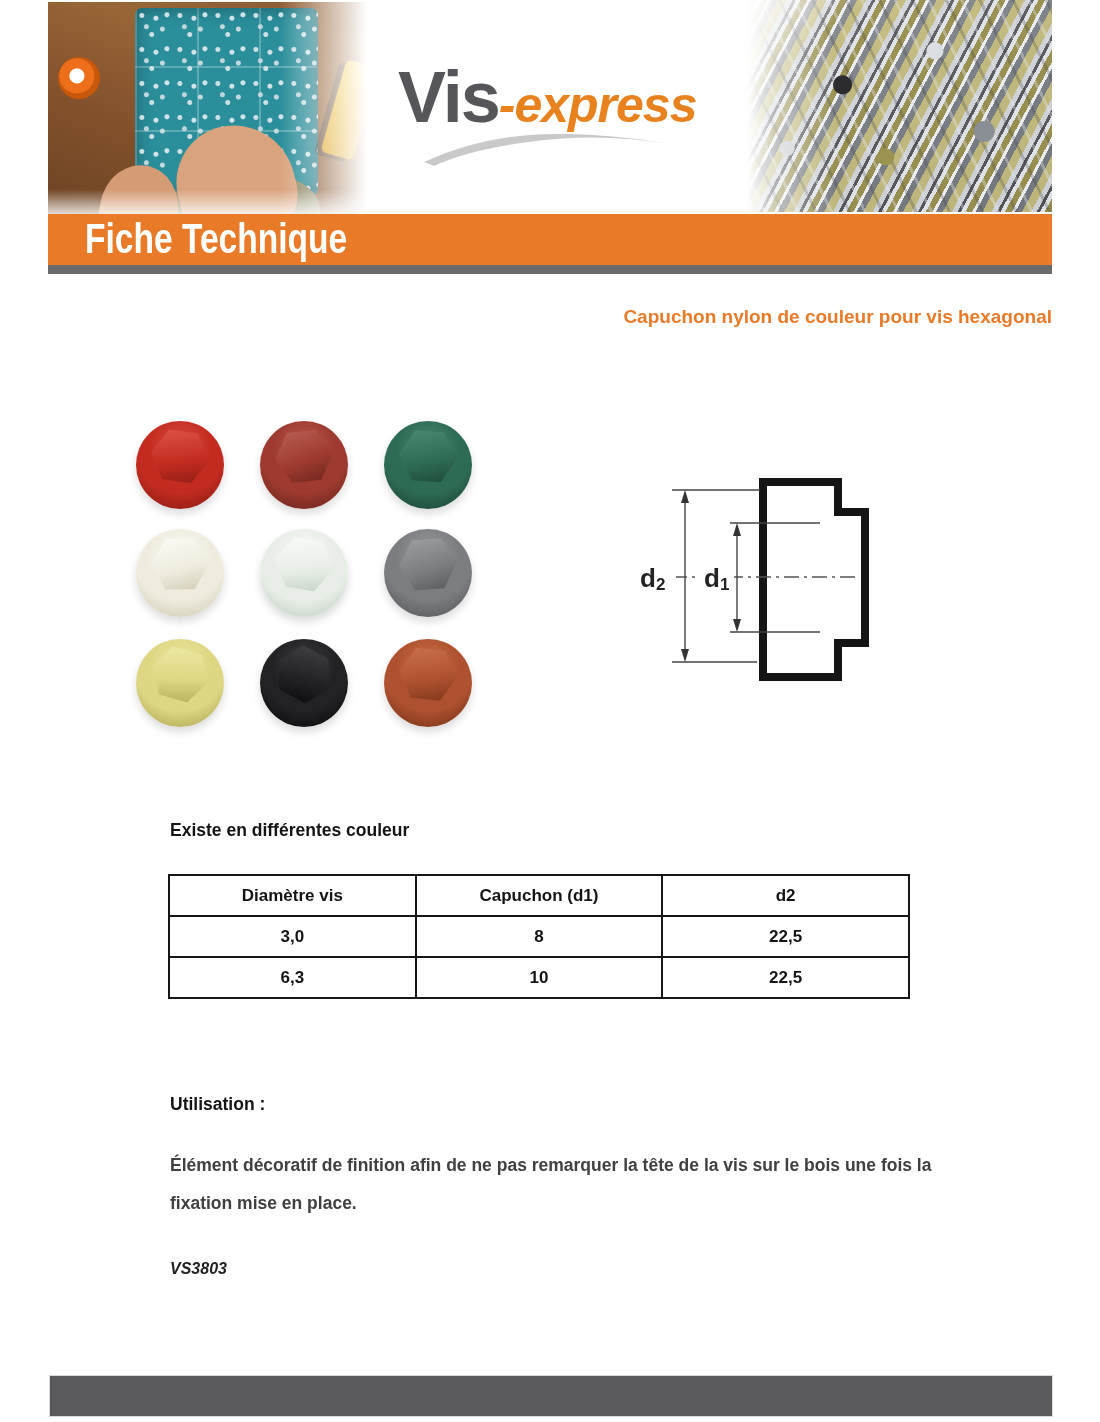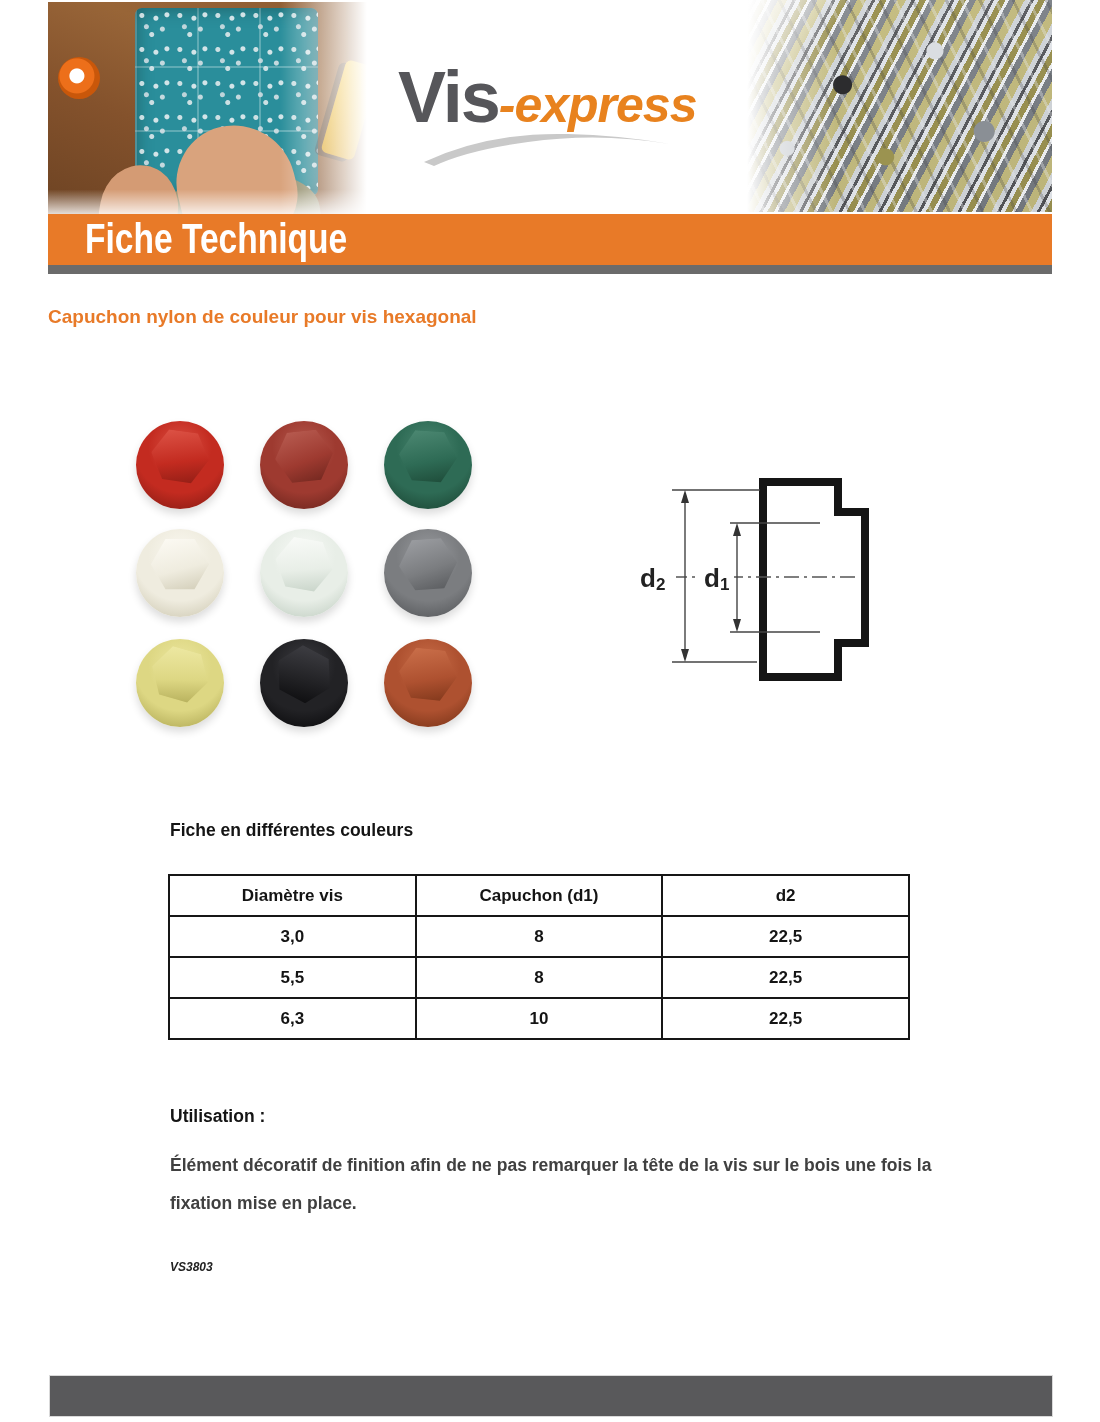--- a/index.html
+++ b/index.html
@@ -74,21 +74,21 @@
 
   
   .banner { position:absolute; left:48px; top:214px; width:1004px; height:51px;
     background:var(--accent,#e87a28); text-align:left; overflow:hidden; }
   .banner-text { display:inline-block; font-size:43px; line-height:49px; font-weight:700; color:#ffffff;
     transform:scaleX(.78); transform-origin:center; letter-spacing:0px; }
   .banner-underline { position:absolute; left:48px; top:265px; width:1004px; height:9px;
     background:var(--underline,#6b6b6b); }
 
   
-  .doc-title { position:absolute; left:48px; top:306px; width:1004px; text-align:left;
+  .doc-title { position:absolute; left:48px; top:306px; width:1004px; text-align:right;
     font-size:19px; font-weight:700; color:var(--accent,#e87a28); }
 
   
   .caps { position:absolute; left:136px; top:421px; width:340px; height:310px; }
   .cap { position:absolute; width:88px; height:88px; border-radius:50%;
     background:radial-gradient(circle at 50% 30%, var(--light,#ddd) 0%, var(--base,#bbb) 42%, var(--base,#bbb) 60%, var(--dark,#888) 92%);
     box-shadow:0 5px 9px rgba(0,0,0,.14); }
   .cap .hex { position:absolute; left:17%; top:9%; width:66%; height:62%;
     clip-path:polygon(25% 4%, 75% 4%, 100% 50%, 75% 96%, 25% 96%, 0% 50%);
     background:linear-gradient(165deg, var(--light,#ddd) 8%, var(--base,#bbb) 58%, var(--dark,#888) 100%); }
@@ -105,24 +105,24 @@
   
   .diagram { position:absolute; left:620px; top:450px; }
   .diagram text { font-family:"Liberation Sans", sans-serif; font-weight:700; fill:#222; }
 
   
   .colors-note { position:absolute; left:170px; top:820px; font-size:17.5px; font-weight:700; color:#141414; }
   .dim-table { position:absolute; left:168px; top:874px; width:742px;
     border-collapse:collapse; table-layout:fixed; }
   .dim-table th, .dim-table td { border:2px solid #161616; text-align:center;
     font-size:17px; font-weight:700; color:#141414; height:41px; padding:0; }
-  .usage-title { position:absolute; left:170px; top:1094px; font-size:17.5px; font-weight:700; color:#141414;margin-top:12px; }
+  .usage-title { position:absolute; left:170px; top:1094px; font-size:17.5px; font-weight:700; color:#141414; }
   .usage-body { position:absolute; left:170px; top:1146px; width:772px;
     font-size:17.5px; font-weight:700; color:#404040; line-height:38px; }
-  .ref { position:absolute; left:170px; top:1260px; font-size:12px; font-weight:700; font-style:italic; color:#222; }
+  .ref { position:absolute; left:170px; top:1260px; font-size:16px; font-weight:700; font-style:italic; color:#222; }
 
   
   .footer-bar { position:absolute; left:50px; top:1376px; width:1002px; height:40px;
     background:var(--footer,#59595b); outline:1px solid #d9d9d9; }
 </style>
 </head>
 <body>
 
 <div class="page" style="--accent: #e87a28; --accent2: #e8821e; --logo-gray: #56565a; --underline: #6b6b6b; --footer: #59595b;">
 
@@ -207,42 +207,37 @@
     <line x1="117" y1="77" x2="117" y2="178" stroke="#444" stroke-width="1.4"></line>
     <polygon points="117,73 113,86 121,86" fill="#333"></polygon>
     <polygon points="117,182 113,169 121,169" fill="#333"></polygon>
 
     <rect x="16" y="111" width="40" height="32" fill="#ffffff"></rect>
     <text x="20" y="137" font-size="26"><tspan>d</tspan><tspan font-size="17" dy="3">2</tspan></text>
     <rect x="80" y="111" width="34" height="32" fill="#ffffff"></rect>
     <text x="84" y="137" font-size="26"><tspan>d</tspan><tspan font-size="17" dy="3">1</tspan></text>
   </svg>
 
-  <p class="colors-note">Fiche en différentes couleurs</p>
+  <p class="colors-note">Existe en différentes couleur</p>
 
   <table class="dim-table">
     <thead>
       <tr>
         <th>Diamètre vis</th>
         <th>Capuchon (d1)</th>
         <th>d2</th>
       </tr>
     </thead>
     <tbody>
       <tr>
         <td>3,0</td>
         <td>8</td>
         <td>22,5</td>
       </tr>
       <tr>
-        <td>5,5</td>
-        <td>8</td>
-        <td>22,5</td>
-      </tr>
-      <tr>
         <td>6,3</td>
         <td>10</td>
         <td>22,5</td>
       </tr>
     </tbody>
   </table>
 
   <p class="usage-title">Utilisation :</p>
   <p class="usage-body">Élément décoratif de finition afin de ne pas remarquer la tête de la vis sur le bois une fois la fixation mise en place.</p>
 

